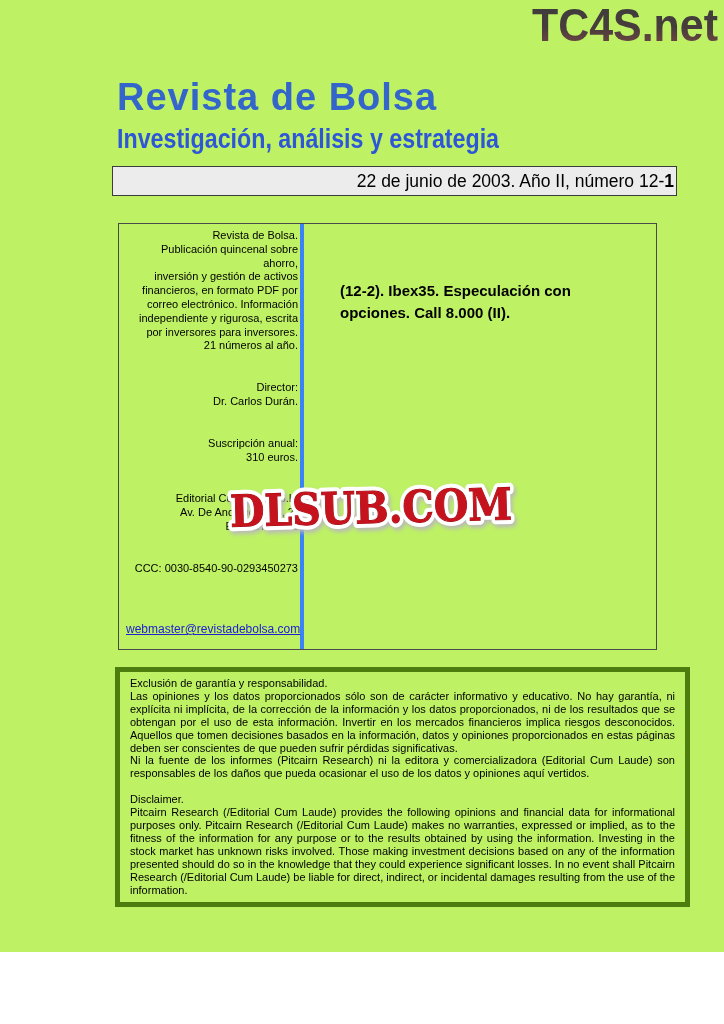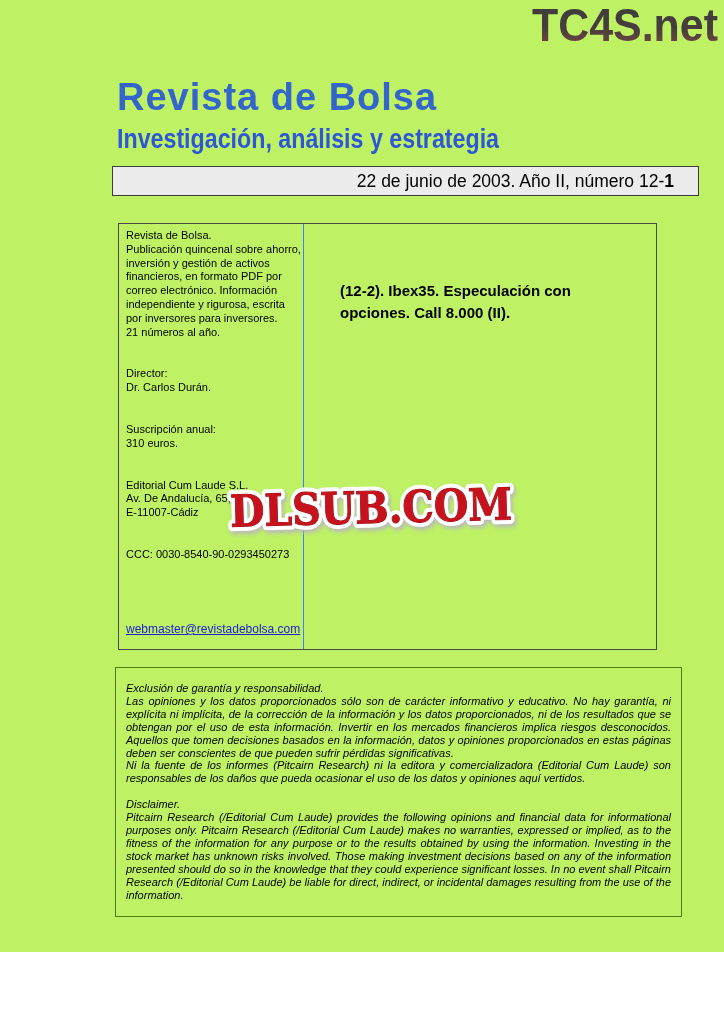--- a/index.html
+++ b/index.html
@@ -11,45 +11,45 @@
 
   
   .title{position:absolute;left:117px;top:76px;font-size:38px;font-weight:bold;
          color:#3465cb;letter-spacing:1px;}
   .subtitle{position:absolute;left:117px;top:124px;font-size:27px;font-weight:bold;
             color:#2e57d8;transform:scaleX(.86);transform-origin:left center;white-space:nowrap;}
 
   
   .datebar{position:absolute;left:112px;top:166px;width:561px;height:28px;
            background:#ececec;border:1px solid #3c3c3c;text-align:right;
-           font-size:17.5px;line-height:28px;padding-right:24px;}
+           font-size:17.5px;line-height:28px;padding-right:2px;}
   .datebar b{font-weight:bold;}
 
   
   .mainbox{position:absolute;left:118px;top:223px;width:537px;height:425px;
            border:1px solid #4a4a4a;display:flex;}
-  .leftcol{width:185px;border-right:1px solid #3b82f6;padding:5px 2px 5px 7px;
-           font-size:11px;line-height:13.8px;position:relative;box-sizing:border-box;}
+  .leftcol{width:185px;border-right:4px solid #3b82f6;padding:5px 2px 5px 7px;
+           font-size:11px;line-height:13.8px;position:relative;box-sizing:border-box;text-align:right;}
   .rightcol{flex:1;padding:56px 20px 0 36px;box-sizing:border-box;}
   .ml{white-space:pre-line;}
   .ml + .ml{margin-top:28px;}
   .email-link{position:absolute;left:7px;top:399px;font-size:12px;color:#2120d0;
               }
   .headline{font-size:15px;font-weight:bold;line-height:21.5px;white-space:pre-line;}
 
   
   .dlsub{position:absolute;left:221px;top:477px;filter:drop-shadow(2px 3px 2px #b9b9b9);}
   .dlsub text{font-family:"DejaVu Serif",serif;font-weight:bold;font-size:44px;paint-order:stroke;}
   .dlsub .back{stroke:#ffffff;stroke-width:9px;fill:#ffffff;stroke-linejoin:round;}
   .dlsub .front{fill:#c6121c;stroke:#9a0d14;stroke-width:1px;}
 
   
   .disbox{position:absolute;left:115px;top:667px;width:545px;height:220px;
-          border:1px solid #4d7c0f;padding:14px 10px;box-sizing:content-box;
-          font-style:italic;font-size:11px;line-height:12.9px;}
+          border:5px solid #4d7c0f;padding:5px 10px;box-sizing:content-box;
+          font-size:11px;line-height:12.9px;}
   .dis-par{margin:0;text-align:justify;}
   .dis-gap{height:13px;}
 
   
   .txtreme{position:absolute;top:975px;right:6px;filter:drop-shadow(1px 2px 1px #cccccc);}
   .txtreme text{font-family:"DejaVu Sans",sans-serif;font-weight:bold;font-size:31px;paint-order:stroke;}
   .txtreme .back{stroke:#ffffff;stroke-width:10px;fill:#ffffff;stroke-linejoin:round;}
   .txtreme .front{fill:#c96262;stroke:#40201c;stroke-width:2.2px;stroke-linejoin:round;}
 
   .tc4s text{font-family:"Liberation Sans",sans-serif;font-weight:bold;font-size:46px;}

